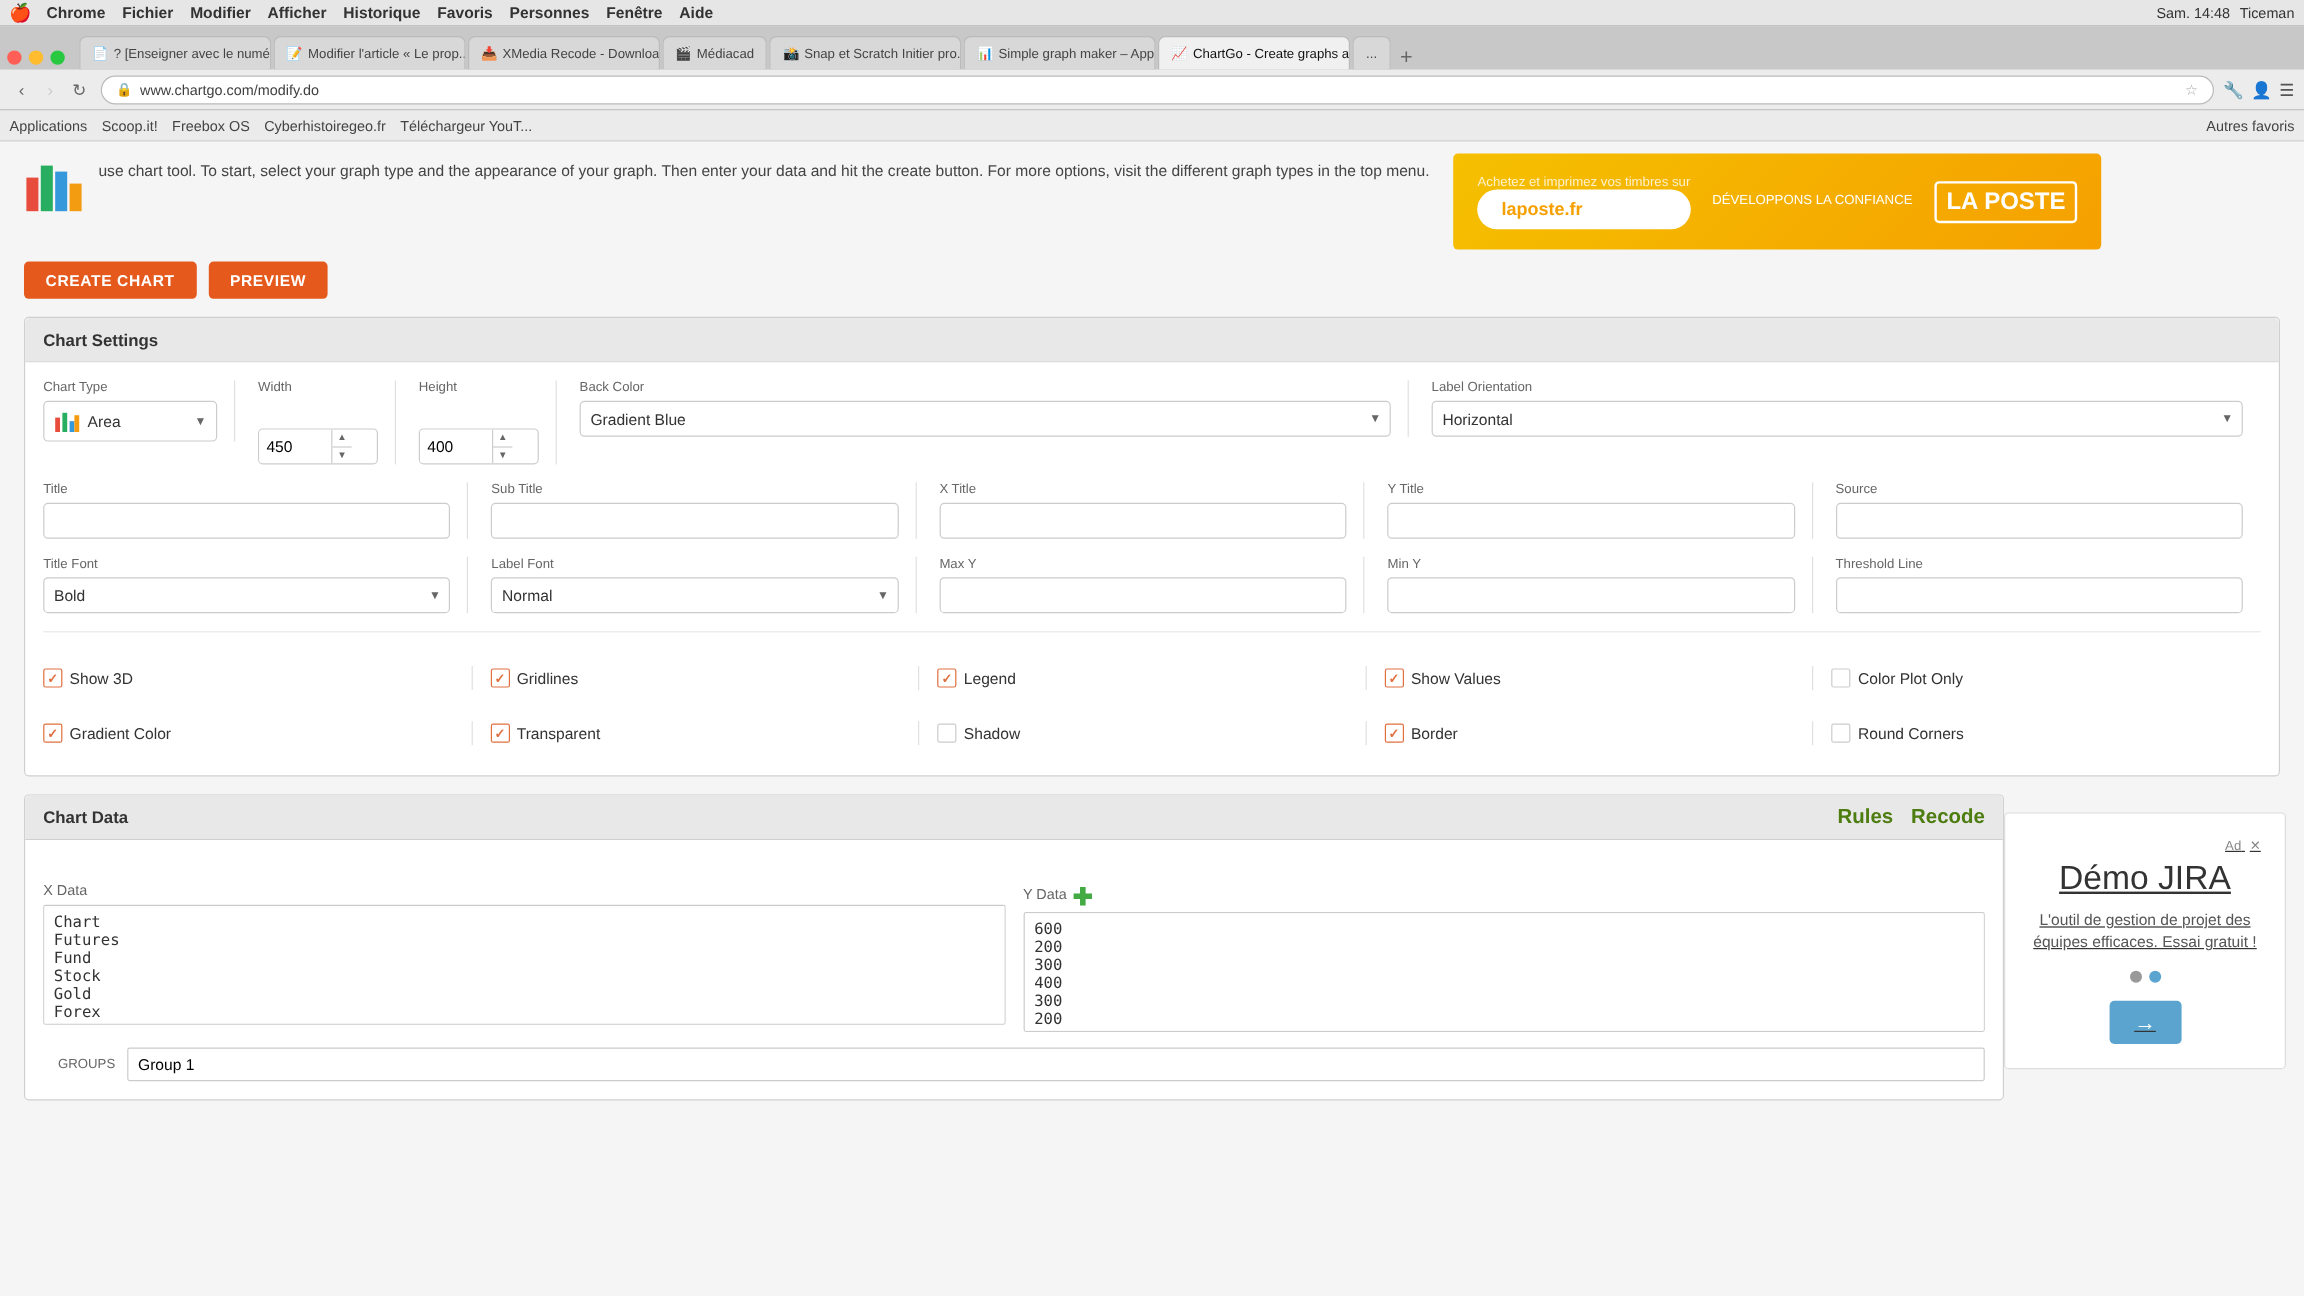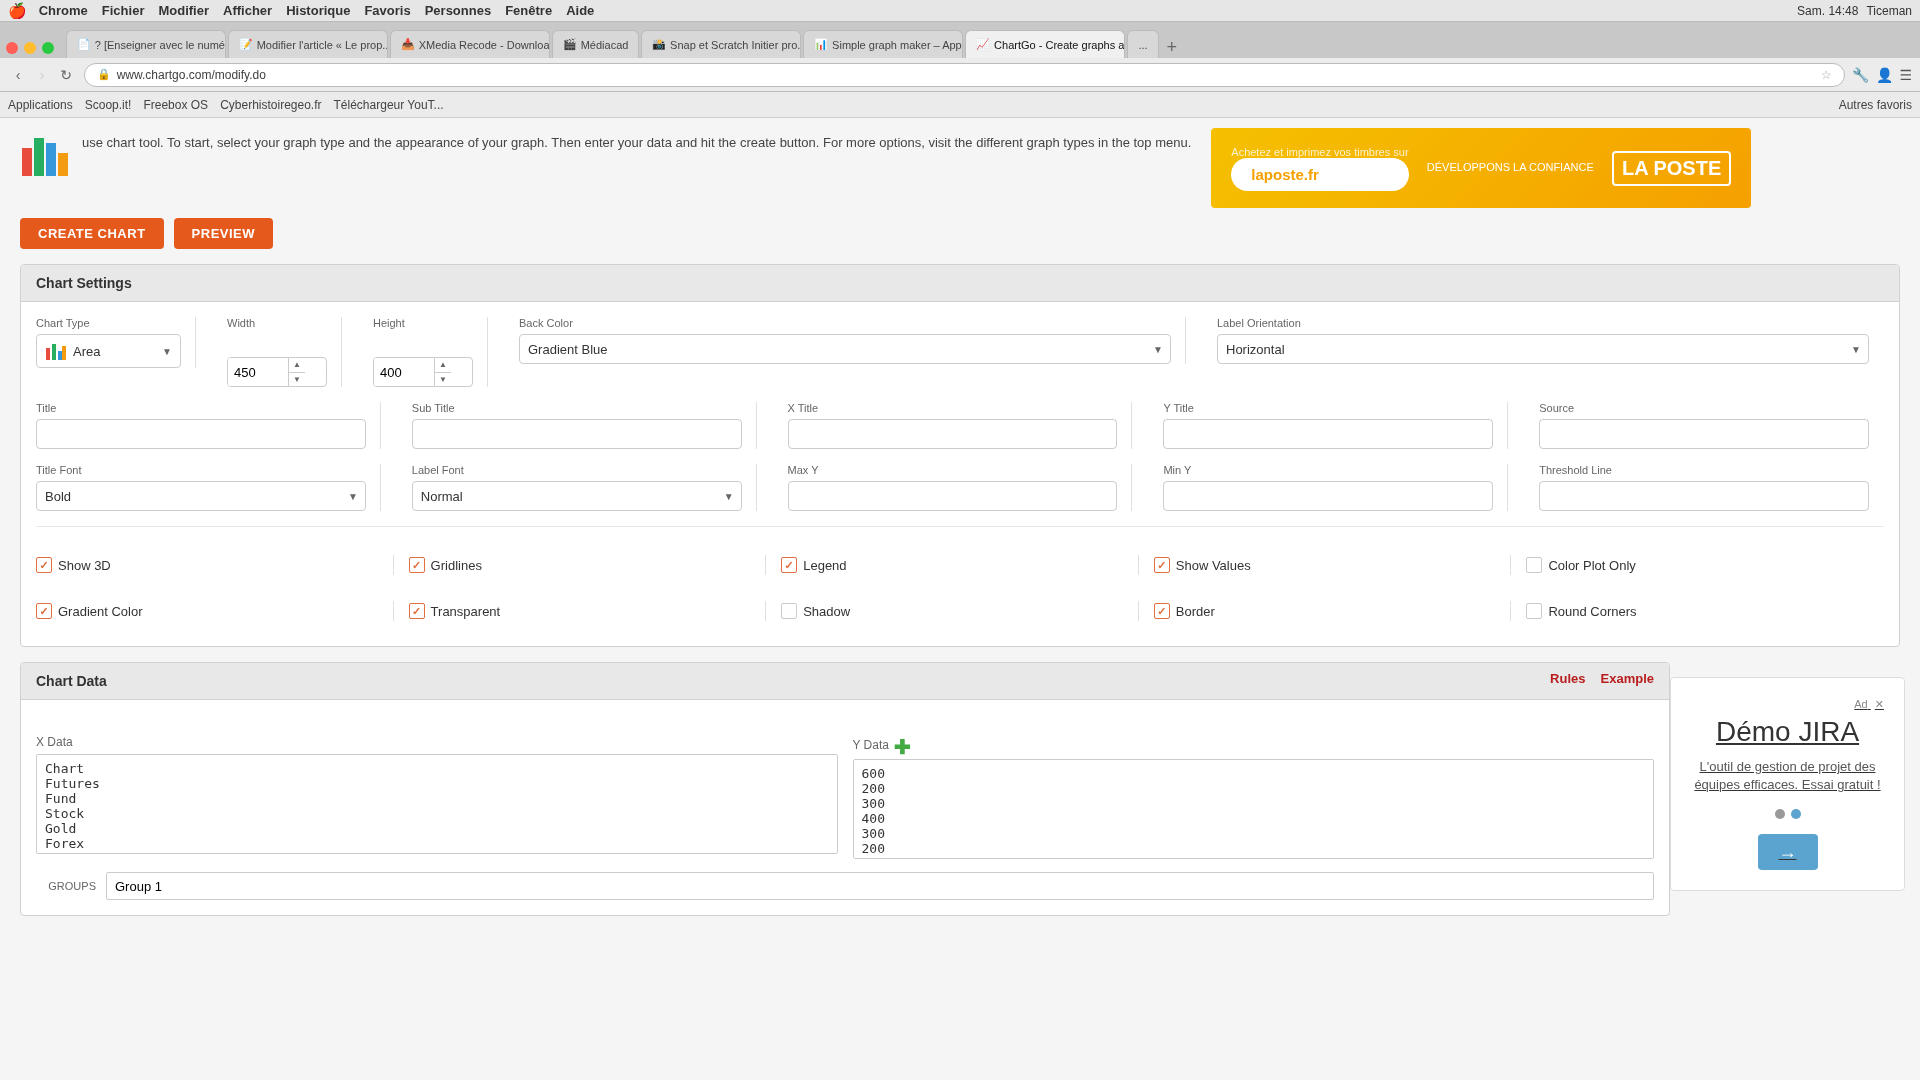--- a/index.html
+++ b/index.html
@@ -205,21 +205,21 @@
       font-size: 14px;
       font-weight: 600;
       color: #333;
       border-radius: 4px 4px 0 0;
     }
     .panel-body { padding: 15px; }
 
     
     .form-row {
       display: flex;
-      gap: 16px;
+      gap: 4px;
       margin-bottom: 15px;
       align-items: flex-start;
     }
     .form-group {
       flex: 1;
       padding-right: 15px;
       position: relative;
     }
     .form-group.has-divider::after {
       content: '';
@@ -335,22 +335,22 @@
     }
 
     
     .data-tabs {
       display: flex;
       gap: 15px;
       float: right;
       margin-top: -2px;
     }
     .data-tab {
-      font-size: 13px;
-      color: #b91c1c;
+      font-size: 17px;
+      color: #4d7c0f;
       cursor: pointer;
       text-decoration: none;
     }
     .data-columns {
       display: flex;
       gap: 15px;
       margin-top: 20px;
     }
     .data-column { flex: 1; }
     .data-column-label {
@@ -776,21 +776,21 @@
     </div>
   </div>
 
   <div class="content-with-ad">
     <div class="main-content">
       <div class="panel" style="margin-right:0;">
         <div class="panel-header">
           <span>Chart Data</span>
           <div class="data-tabs">
             <a class="data-tab">Rules</a>
-            <a class="data-tab">Example</a>
+            <a class="data-tab">Recode</a>
           </div>
         </div>
         <div class="panel-body">
           <div class="data-columns">
             <div class="data-column">
               <div class="data-column-label">X Data</div>
               <textarea class="data-textarea" style="">Chart
 Futures
 Fund
 Stock

